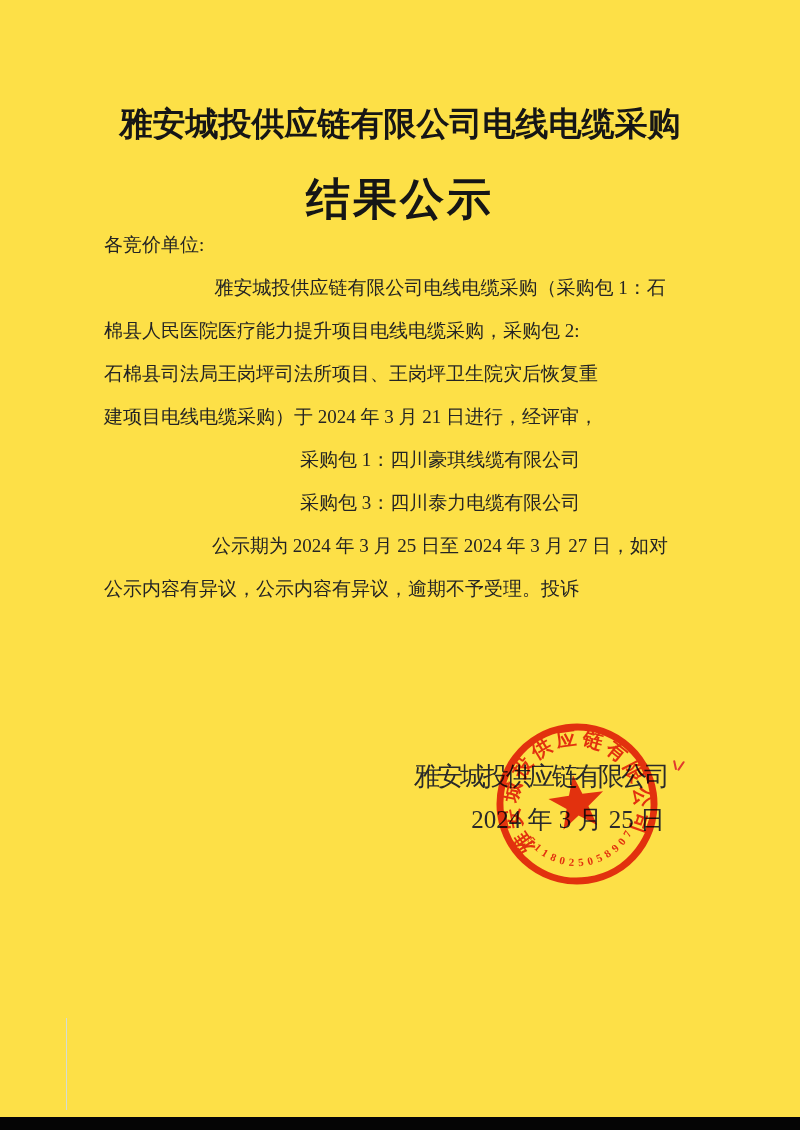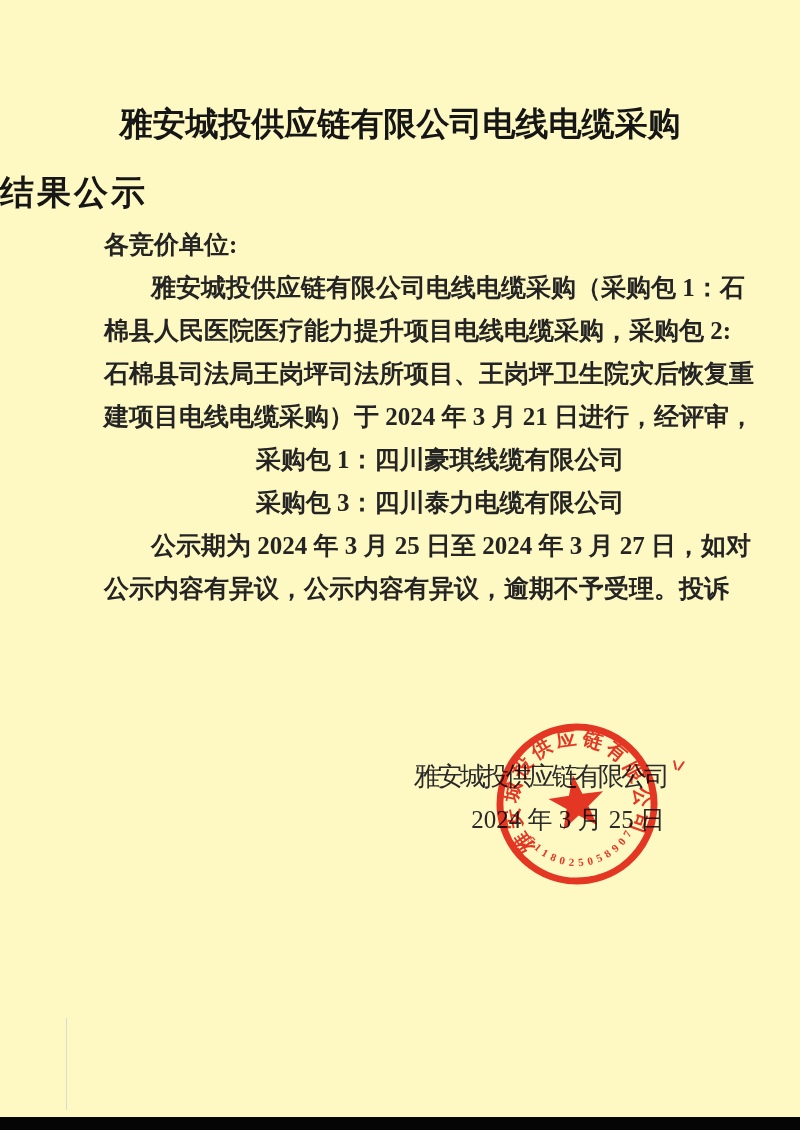--- a/index.html
+++ b/index.html
@@ -4,38 +4,38 @@
 <style>
   html,body{margin:0;padding:0;}
   body{
     width:800px;height:1130px;
     background:#ffffff;
     font-family:"Liberation Serif","DejaVu Serif",serif;
     color:#1d1d1d;
     position:relative;
     overflow:hidden;
   }
-  .page{position:absolute;inset:0;background:#fef9c3;}
+  .page{position:absolute;inset:0;background:#fde047;}
 
   
   .title1{
     position:absolute;top:102px;left:0;width:100%;
     text-align:center;font-size:33px;font-weight:bold;
     letter-spacing:0px;color:#161616;
   }
   .title2{
     position:absolute;top:170px;left:0;width:100%;
-    font-size:34px;font-weight:bold;
+    text-align:center;font-size:44px;font-weight:bold;
     letter-spacing:3px;color:#161616;font-family:Liberation Mono, monospace;
   }
 
   
   .body-block{
     position:absolute;top:223px;left:104px;width:625px;
-    font-size:25px;color:#242424;font-weight:bold;
+    font-size:19px;color:#242424;
   }
   .line{height:43px;line-height:43px;white-space:nowrap;}
   .line.indent{padding-left:47px;text-align:center;}
 
   
   .sig-company{
     position:absolute;top:759px;right:133px;
     font-size:26px;letter-spacing:-3px;color:#2a2a2a;
     white-space:nowrap;z-index:2;
   }

